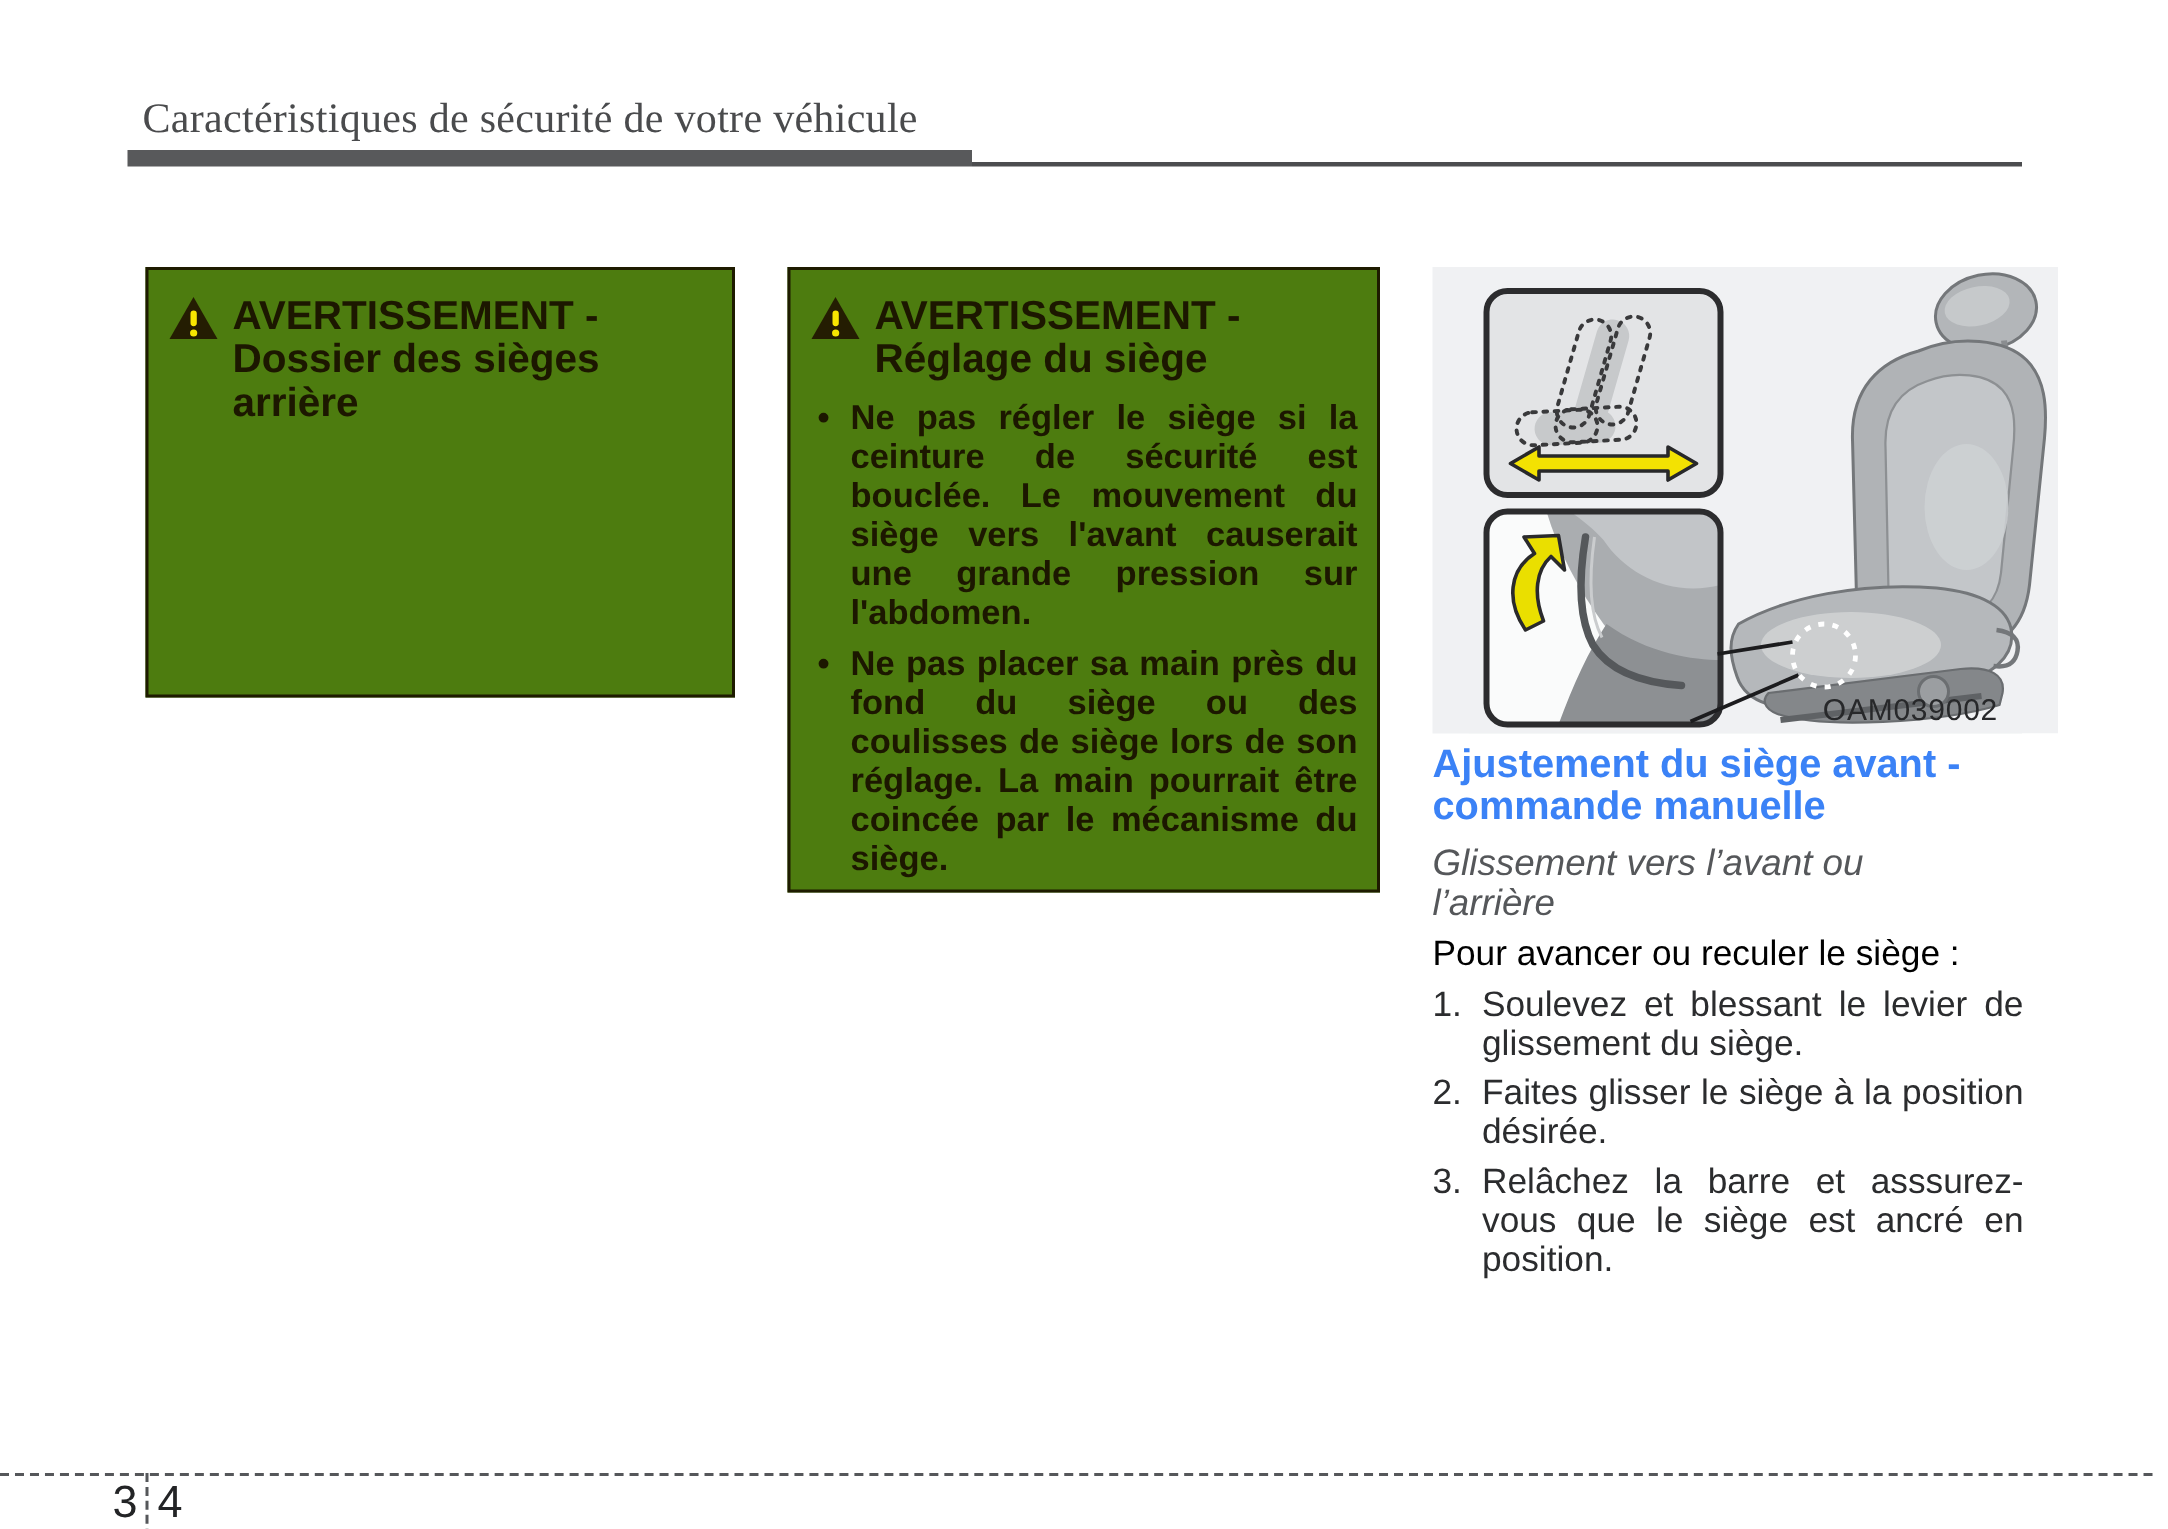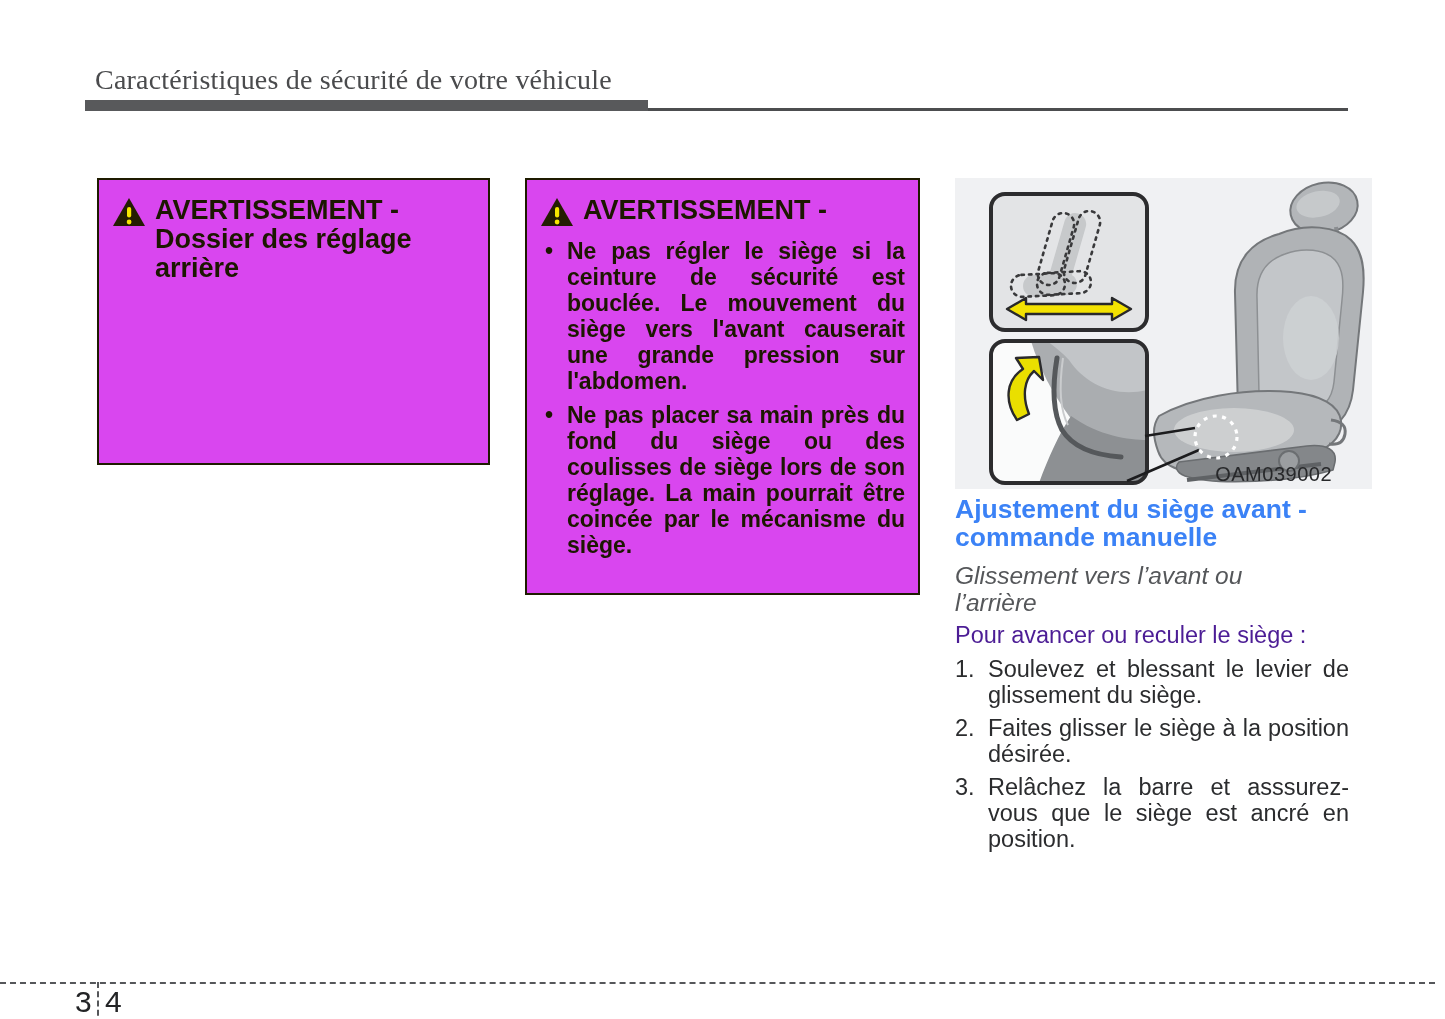--- a/index.html
+++ b/index.html
@@ -13,21 +13,21 @@
   .page-title {
     position:absolute; left:95px; top:30px;
     font-family:"Liberation Serif", serif; font-weight:normal;
     font-size:28px; color:#4a4b4d; letter-spacing:0.2px;
   }
   .rule-thick { position:absolute; left:85px; top:66px; width:563px; height:11px; background:#58595b; }
   .rule-thin  { position:absolute; left:648px; top:74px; width:700px; height:3px;  background:#4c4d4f; }
 
   
   .warnbox {
-    position:absolute; background:#d946ef; border:2px solid #1e1b00;
+    position:absolute; background:#4d7c0f; border:2px solid #1e1b00;
     padding:16px 13px 0 13px; color:#1c1700;
   }
   .warnbox.first  { left:97px;  top:144px; width:393px; height:287px; }
   .warnbox.second { left:525px; top:144px; width:395px; height:417px; }
   .warn-head { display:flex; gap:9px; align-items:flex-start; }
   .warn-icon { flex:0 0 auto; margin-top:1px; }
   .warn-icon svg { width:34px; height:30px; display:block; }
   .warn-titles { font-weight:bold; font-size:27px; line-height:29px; }
   .warn-sub { white-space:pre-line; }
   .warn-body {
@@ -51,21 +51,21 @@
   
   .sec-heading {
     position:absolute; left:955px; top:461px; width:400px;
     font-weight:bold; font-size:26.5px; line-height:28px; color:#3b82f6; white-space:pre-line;
   }
   .sec-subheading {
     position:absolute; left:955px; top:528px; width:400px;
     font-weight:normal; font-style:italic; font-size:24.5px; line-height:27px;
     color:#55575a; white-space:pre-line;
   }
-  .sec-intro { position:absolute; left:955px; top:588px; width:400px; font-size:23.5px; color:#4c1d95; }
+  .sec-intro { position:absolute; left:955px; top:588px; width:400px; font-size:23.5px; color:#000000; }
   ol.steps { position:absolute; left:955px; top:615px; width:394px; list-style:none; }
   ol.steps li {
     position:relative; padding-left:33px; font-size:23.5px; line-height:26px;
     color:#2b2c2e; text-align:justify; margin-top:7px;
   }
   ol.steps li .num { position:absolute; left:0; top:0; }
 
   
   .dash-h { position:absolute; left:0; top:948px; width:1445px; border-top:2px dashed #55575a; }
   .dash-v { position:absolute; left:97px; top:948px; height:71px; border-left:2px dashed #55575a; }
@@ -86,37 +86,38 @@
     <div class="warn-head">
       <span class="warn-icon">
         <svg viewBox="0 0 34 30">
           <path d="M17 1 L33 29 H1 Z" fill="#241d02"></path>
           <rect x="15" y="10" width="4.2" height="10.5" rx="2.1" fill="#f7e600"></rect>
           <circle cx="17.1" cy="25" r="2.4" fill="#f7e600"></circle>
         </svg>
       </span>
       <div class="warn-titles">
         <span>AVERTISSEMENT -</span>
-        <div class="warn-sub">Dossier des réglage
+        <div class="warn-sub">Dossier des sièges
 arrière</div>
       </div>
     </div>
   </section>
 
   <section class="warnbox second">
     <div class="warn-head">
       <span class="warn-icon">
         <svg viewBox="0 0 34 30">
           <path d="M17 1 L33 29 H1 Z" fill="#241d02"></path>
           <rect x="15" y="10" width="4.2" height="10.5" rx="2.1" fill="#f7e600"></rect>
           <circle cx="17.1" cy="25" r="2.4" fill="#f7e600"></circle>
         </svg>
       </span>
       <div class="warn-titles">
         <span>AVERTISSEMENT -</span>
+        <div class="warn-sub">Réglage du siège</div>
       </div>
     </div>
     <ul class="warn-list">
       <li>
         <span class="bullet">•</span>
         <span>Ne pas régler le siège si la ceinture de sécurité est bouclée. Le mouvement du siège vers l'avant causerait une grande pression sur l'abdomen.</span>
       </li>
       <li>
         <span class="bullet">•</span>
         <span>Ne pas placer sa main près du fond du siège ou des coulisses de siège lors de son réglage. La main pourrait être coincée par le mécanisme du siège.</span>

